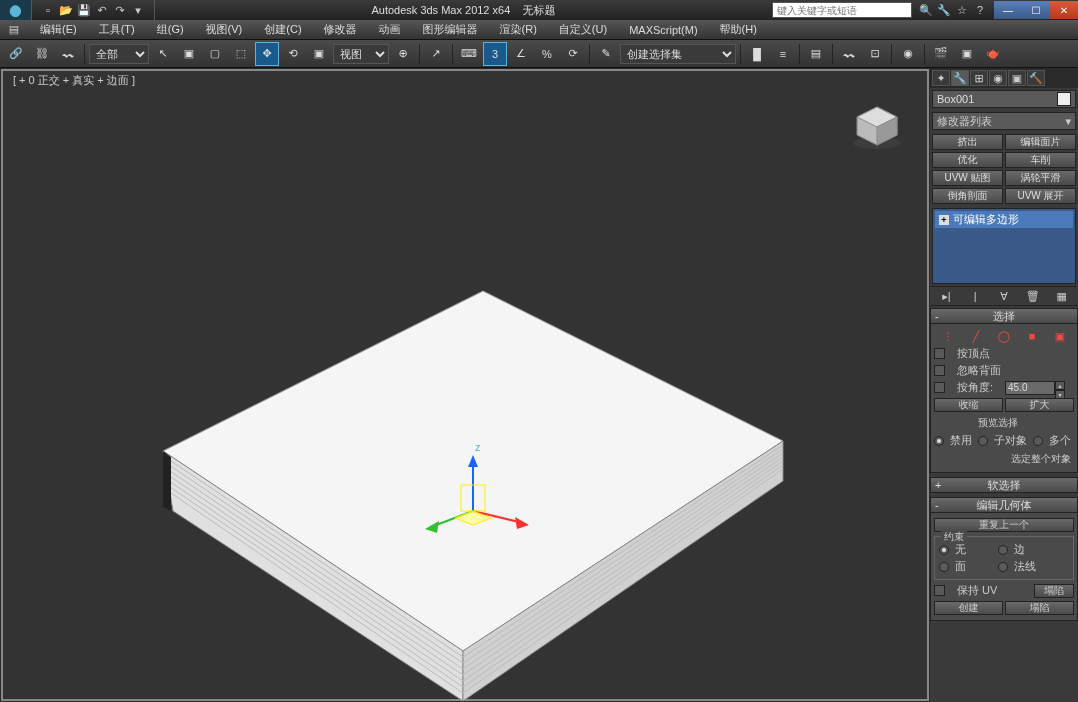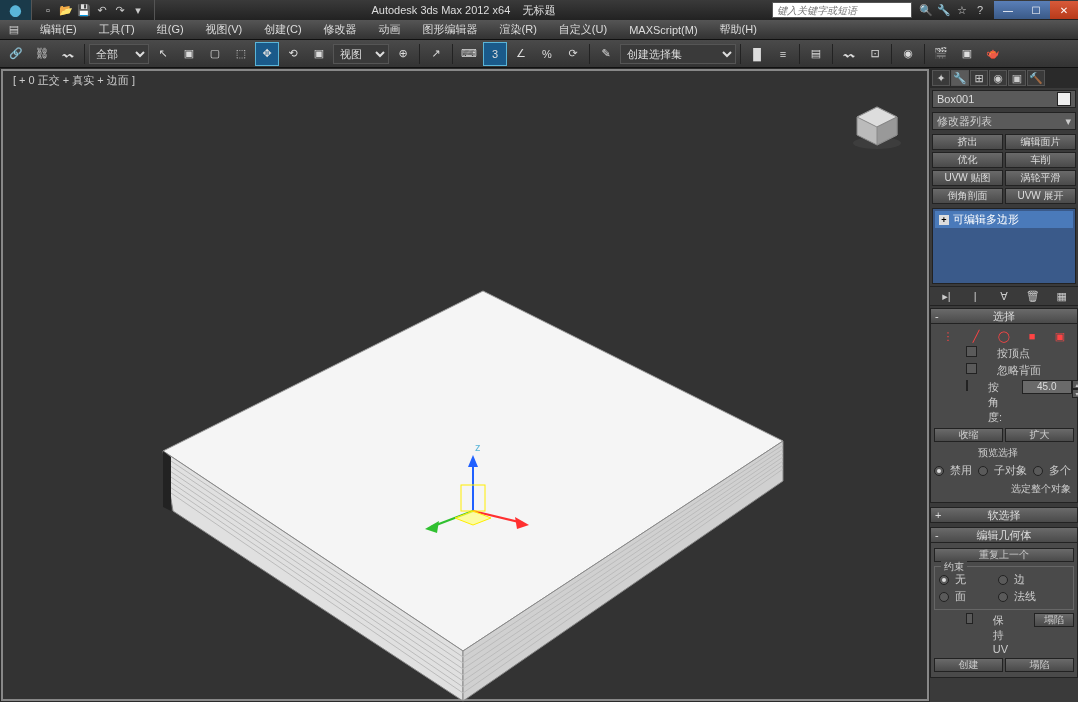--- a/index.html
+++ b/index.html
@@ -4,21 +4,21 @@
 <style>
 * { margin: 0; padding: 0; box-sizing: border-box; font-family: "Microsoft YaHei", sans-serif; font-size: 11px; }
 body { background: #2a2a2a; color: #ccc; width: 1078px; height: 702px; overflow: hidden; user-select: none; }
 
 
 .titlebar { height: 20px; background: linear-gradient(#3a3a3a, #222); display: flex; align-items: center; }
 .app-logo { width: 32px; height: 20px; background: #1a3a4a; display: flex; align-items: center; justify-content: center; color: #5ab5d8; font-weight: bold; border-right: 1px solid #555; }
 .title-tools { display: flex; gap: 2px; padding: 0 8px; border-right: 1px solid #555; height: 100%; align-items: center; }
 .tool-ico { width: 16px; height: 16px; display: flex; align-items: center; justify-content: center; color: #ccc; cursor: pointer; }
 .title-text { flex: 1; text-align: center; color: #ddd; font-size: 11px; }
-.search-box { width: 140px; height: 16px; background: #fff; border: 1px solid #555; font-size: 10px; padding: 0 4px; color: #888; font-style: italic; }
+.search-box { width: 140px; height: 16px; background: #fff; border: 1px solid #555; font-size: 10px; padding: 0 4px; color: #888; }
 .title-right-tools { display: flex; gap: 2px; padding: 0 6px; align-items: center; }
 .win-btns { display: flex; }
 .win-btn { width: 28px; height: 18px; display: flex; align-items: center; justify-content: center; font-size: 10px; color: #fff; }
 .win-min { background: linear-gradient(#5a7fb8, #3a5a88); }
 .win-max { background: linear-gradient(#5a7fb8, #3a5a88); }
 .win-close { background: linear-gradient(#d85a3a, #b83a1a); }
 
 
 .menubar { height: 20px; background: linear-gradient(#555, #333); display: flex; align-items: center; padding: 0 6px; gap: 14px; border-bottom: 1px solid #111; }
 .menu-item { color: #ddd; cursor: pointer; padding: 2px 4px; }
@@ -56,24 +56,24 @@
 .mod-stack-expand { width: 10px; height: 10px; background: #ddd; color: #000; display: flex; align-items: center; justify-content: center; font-size: 9px; font-weight: bold; }
 .stack-tools { height: 20px; display: flex; justify-content: space-around; align-items: center; padding: 2px; border-top: 1px solid #222; border-bottom: 1px solid #222; }
 .stack-tool { width: 16px; height: 16px; cursor: pointer; display: flex; align-items: center; justify-content: center; }
 
 .rollout { margin: 2px 0; }
 .rollout-header { height: 16px; background: linear-gradient(#6a6a6a, #4a4a4a); border: 1px solid #222; color: #ddd; text-align: center; display: flex; align-items: center; justify-content: center; position: relative; cursor: pointer; font-size: 10px; }
 .rollout-header .toggle { position: absolute; left: 4px; }
 .rollout-body { background: #4a4a4a; border: 1px solid #222; border-top: none; padding: 3px; }
 .sel-icons { display: flex; justify-content: space-around; padding: 2px 0; }
 .sel-ico { width: 16px; height: 14px; cursor: pointer; display: flex; align-items: center; justify-content: center; }
-.chk-row { display: flex; align-items: flex-start; gap: 20px; padding: 1px 0; font-size: 10px; margin-left: 32px; }
+.chk-row { display: flex; align-items: center; gap: 12px; padding: 1px 0; font-size: 10px; }
 .chk { width: 11px; height: 11px; border: 1px solid #222; background: #5a5a5a; cursor: pointer; }
 .spinner { display: flex; align-items: center; }
-.spinner-field { width: 50px; height: 14px; background: #6a6a6a; border: 1px solid #222; padding: 0 14px; font-size: 10px; color: #ddd; }
+.spinner-field { width: 50px; height: 14px; background: #6a6a6a; border: 1px solid #222; padding: 0 2px; font-size: 10px; color: #ddd; }
 .spinner-arrows { width: 10px; height: 14px; display: flex; flex-direction: column; }
 .spinner-arrow { flex: 1; background: #5a5a5a; border: 1px solid #222; font-size: 6px; display: flex; align-items: center; justify-content: center; cursor: pointer; }
 .btn-row { display: flex; gap: 2px; padding: 2px 0; }
 .small-btn { flex: 1; height: 14px; background: linear-gradient(#6a6a6a, #4a4a4a); border: 1px solid #222; text-align: center; font-size: 10px; cursor: pointer; line-height: 12px; }
 .preview-label { font-size: 10px; padding: 2px 0; margin-left: 44px; }
 .radio-row { display: flex; gap: 6px; padding: 1px 0; font-size: 10px; align-items: center; }
 .radio { width: 10px; height: 10px; border: 1px solid #222; border-radius: 50%; background: #5a5a5a; position: relative; cursor: pointer; }
 .radio.checked::after { content: ''; position: absolute; width: 4px; height: 4px; background: #ddd; border-radius: 50%; top: 2px; left: 2px; }
 .select-all { text-align: right; padding: 3px; font-size: 10px; cursor: pointer; }
 .group-box { border: 1px solid #666; padding: 4px; margin: 2px 0; position: relative; }

